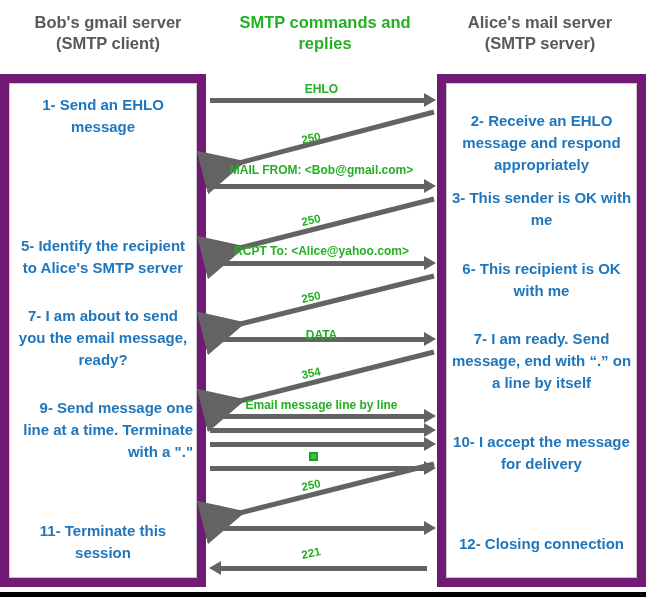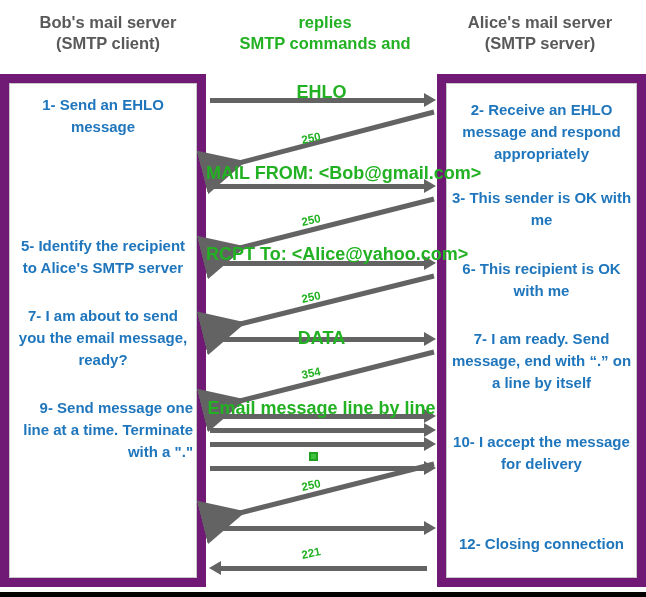--- a/index.html
+++ b/index.html
@@ -95,21 +95,21 @@
 
   
   .glabel {
     position: absolute;
     color: #22b122;
     font-weight: bold;
     font-size: 11.5px;
     white-space: nowrap;
     text-align: center;
   }
-  .glabel.big { font-size: 18px; }
+  .glabel.big { font-size: 12px; }
   .glabel.code {
     font-size: 11.5px;
     transform: rotate(-12deg);
     transform-origin: center center;
   }
 
   .greensq {
     position: absolute;
     width: 9px; height: 9px;
     background: #3cc23c;
@@ -121,43 +121,44 @@
     position: absolute;
     left: 0; top: 592px;
     width: 646px; height: 5px;
     background: #000000;
   }
 </style>
 </head>
 <body>
 
 <div class="hdr" id="hdr-left">
-  <div>Bob's mail server</div>
+  <div>Bob's gmail server</div>
   <div>(SMTP client)</div>
 </div>
 <div class="hdr" id="hdr-mid">
+  <div>SMTP commands and</div>
   <div>replies</div>
-  <div>SMTP commands and</div>
 </div>
 <div class="hdr" id="hdr-right">
   <div>Alice's mail server</div>
   <div>(SMTP server)</div>
 </div>
 
 <div class="panel" id="panel-left">
   <div class="panel-inner"></div>
   <div class="step" style="top: 11px;">1- Send an EHLO message</div>
   <div class="step" style="top: 152px;">5- Identify the recipient to Alice's SMTP server</div>
   <div class="step" style="top: 222px;">7- I am about to send you the email message, ready?</div>
   <div class="step" style="top: 314px; text-align: right;">9- Send message one line at a time. Terminate with a "."</div>
+  <div class="step" style="top: 437px;">11- Terminate this session</div>
 </div>
 
 <div class="panel" id="panel-right">
   <div class="panel-inner"></div>
-  <div class="step" style="top: 16px;">2- Receive an EHLO message and respond appropriately</div>
+  <div class="step" style="top: 27px;">2- Receive an EHLO message and respond appropriately</div>
   <div class="step" style="top: 104px;">3- This sender is OK with me</div>
   <div class="step" style="top: 175px;">6- This recipient is OK with me</div>
   <div class="step" style="top: 245px;">7-  I am ready. Send message, end with “.” on a line by itself</div>
   <div class="step" style="top: 348px;">10-  I accept the message for delivery</div>
   <div class="step" style="top: 450px;">12-  Closing connection</div>
 </div>
 
 <div id="lane">
 
   <svg class="diag" viewBox="0 0 231 513">

